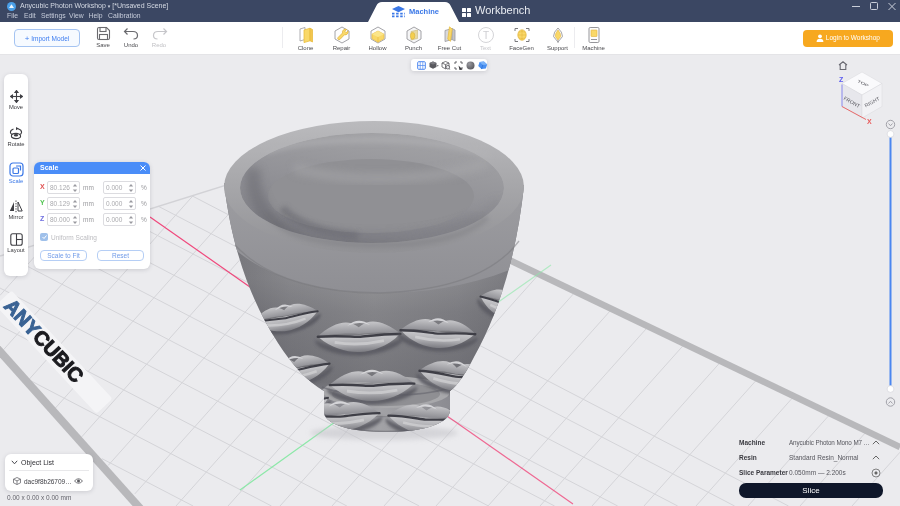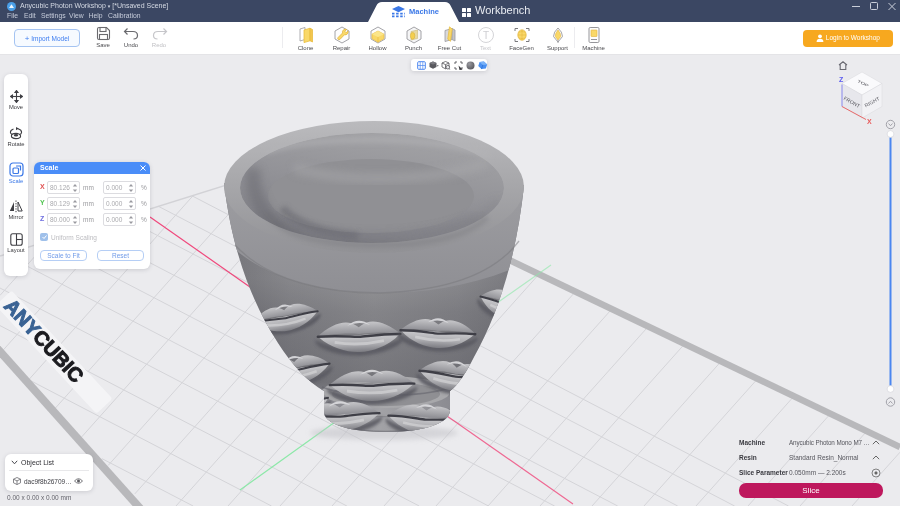--- a/index.html
+++ b/index.html
@@ -628,13 +628,13 @@
 <div class="abs" style="left:789px;top:454px;font-size:6.5px;color:#55555c">Standard Resin_Normal</div>
 <svg class="abs" style="left:872px;top:455px" width="8" height="5" viewBox="0 0 8 5" fill="none" stroke="#666" stroke-width="1">
       <path d="M0.8 4.2 L4 1 L7.2 4.2"></path>
     </svg>
 <div class="abs" style="left:739px;top:469px;font-size:6.5px;font-weight:bold;color:#3a3a40">Slice Parameter</div>
 <div class="abs" style="left:789px;top:469px;font-size:6.5px;color:#55555c">0.050mm ― 2.200s</div>
 <svg class="abs" style="left:871px;top:468px" width="10" height="10" viewBox="0 0 10 10" fill="none" stroke="#666" stroke-width="0.8">
       <circle cx="5" cy="5" r="4"></circle>
       <circle cx="5" cy="5" r="1.2" fill="#666"></circle>
     </svg>
-<div class="abs" style="left:739px;top:483px;width:144px;height:15px;background:#be185d;border-radius:7px;color:#fff;font-size:8px;text-align:center;line-height:15px">Slice</div>
+<div class="abs" style="left:739px;top:483px;width:144px;height:15px;background:#0f172a;border-radius:7px;color:#fff;font-size:8px;text-align:center;line-height:15px">Slice</div>
 </div>
 </body></html>

